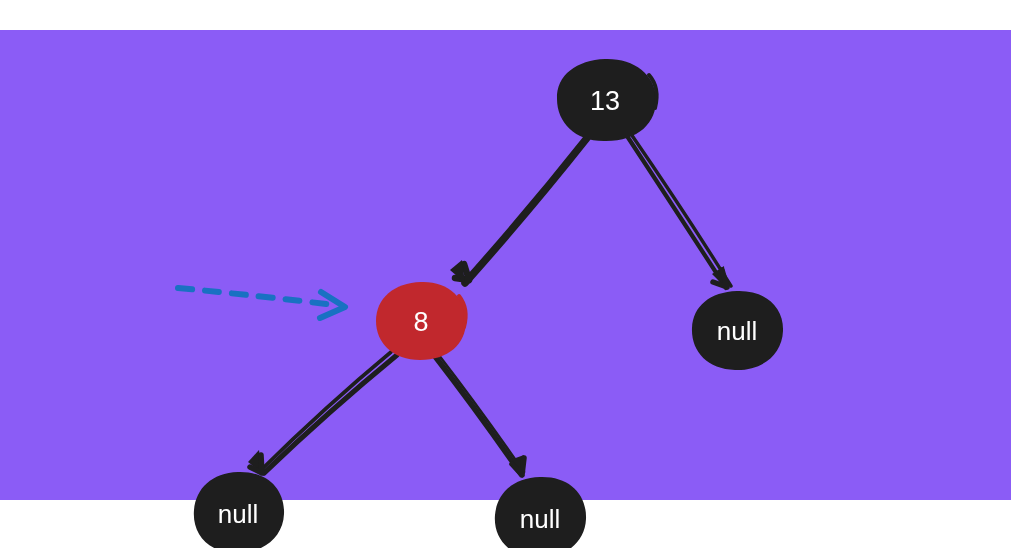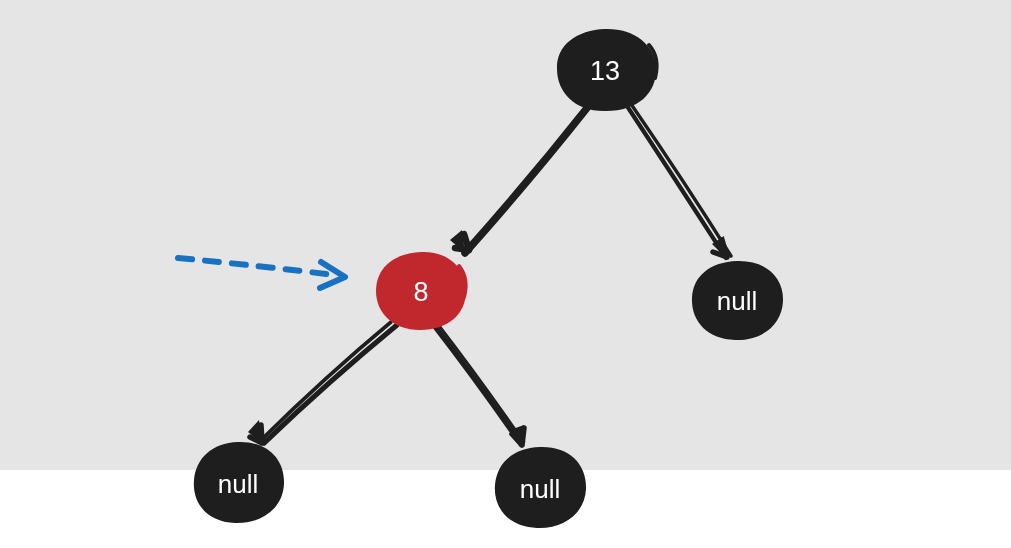--- a/index.html
+++ b/index.html
@@ -10,21 +10,22 @@
   body {
     width: 1011px;
     height: 548px;
     overflow: hidden;
     font-family: "Liberation Sans", sans-serif;
   }
   #canvas-root {
     position: relative;
     width: 1011px;
     height: 470px;
-    background: #e5e5e5;
+    background: #8b5cf6;
+    margin-top: 30px;
   }
   #diagram-svg {
     position: absolute;
     top: 0;
     left: 0;
     width: 1011px;
     height: 548px;
     display: block;
   }
   .node-label {

